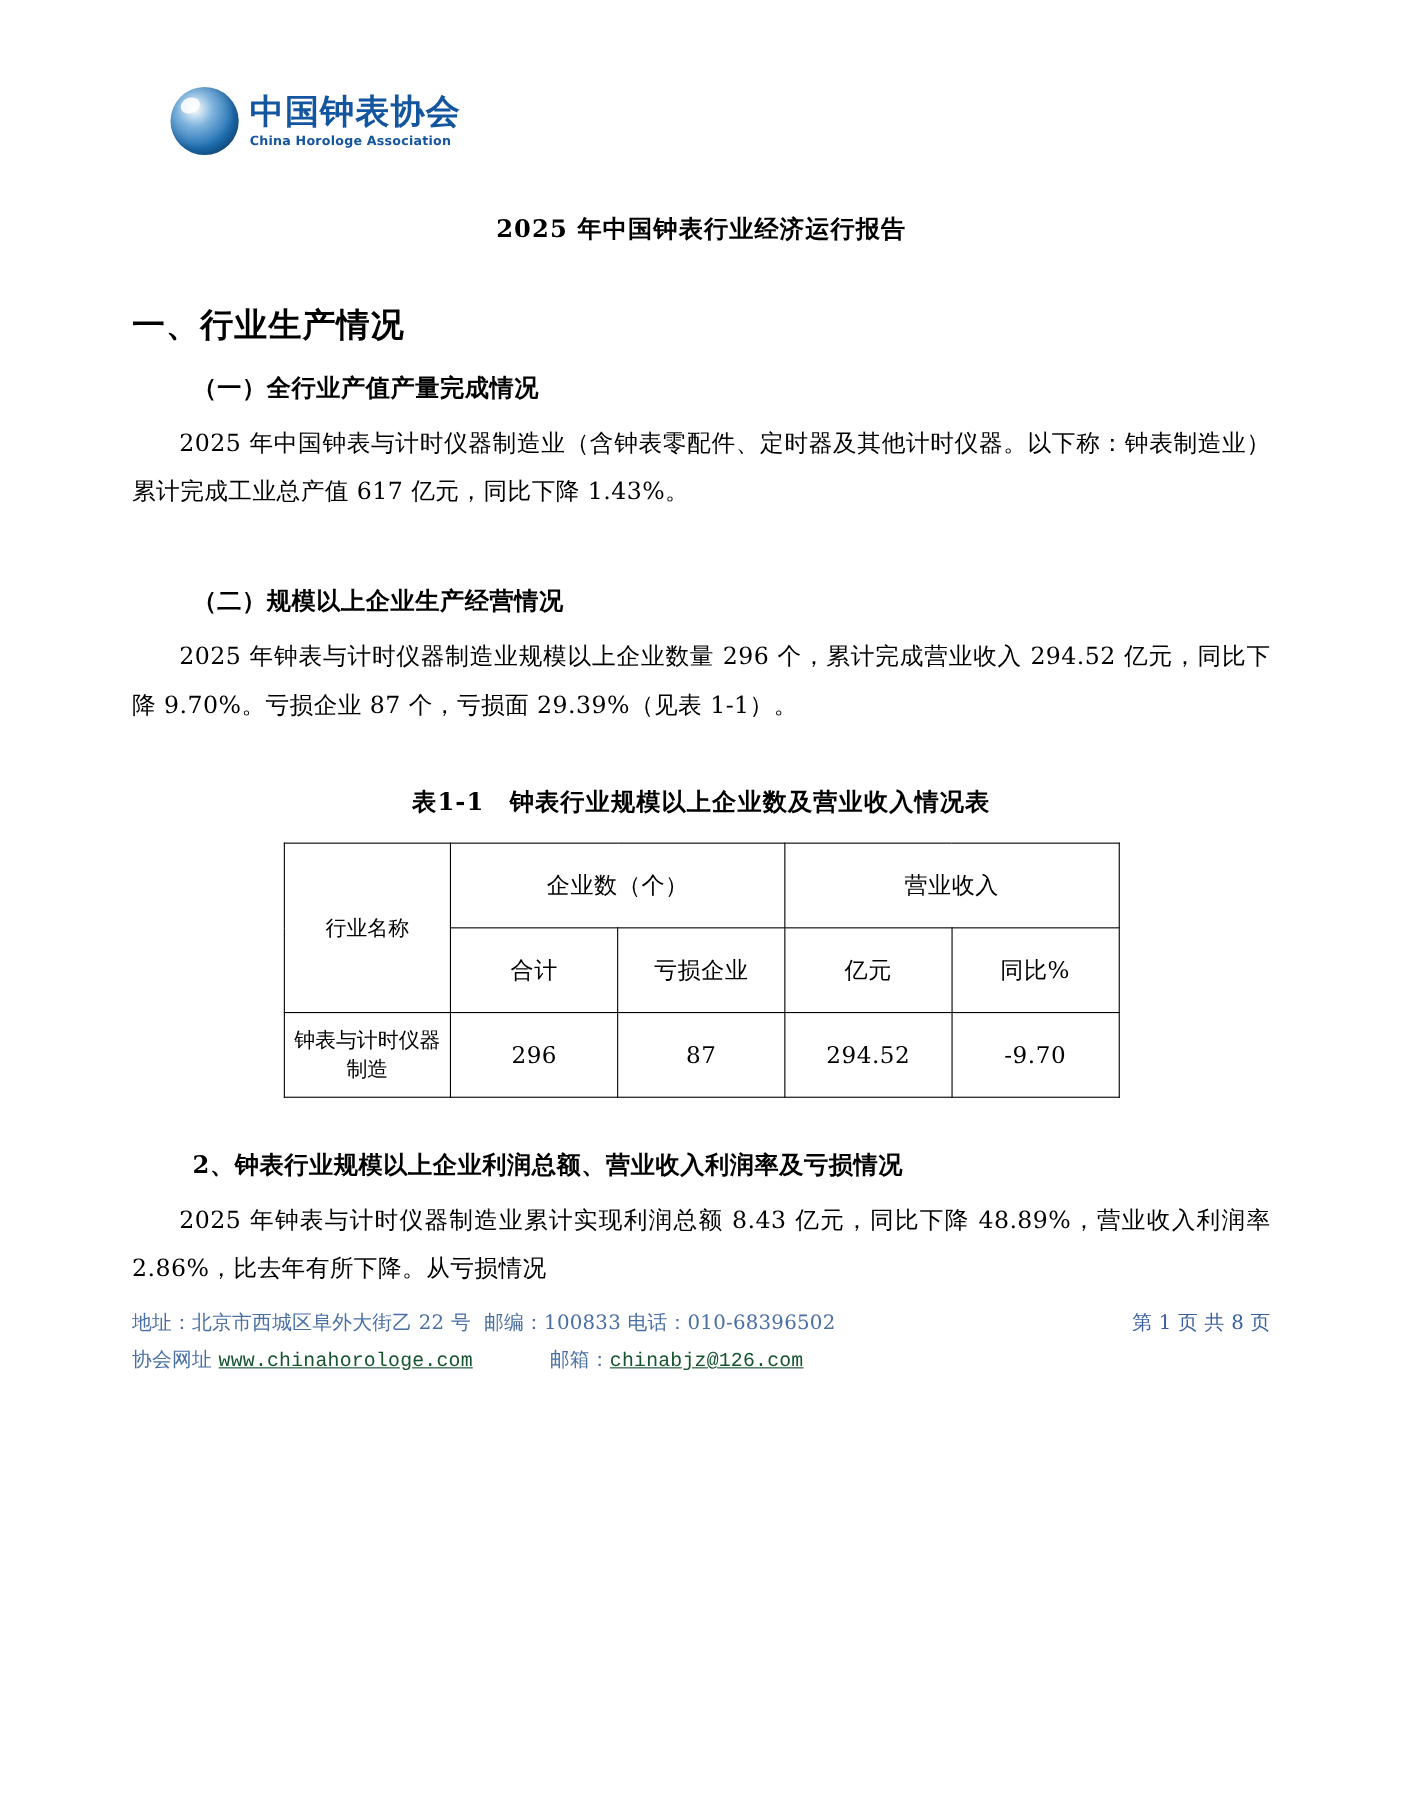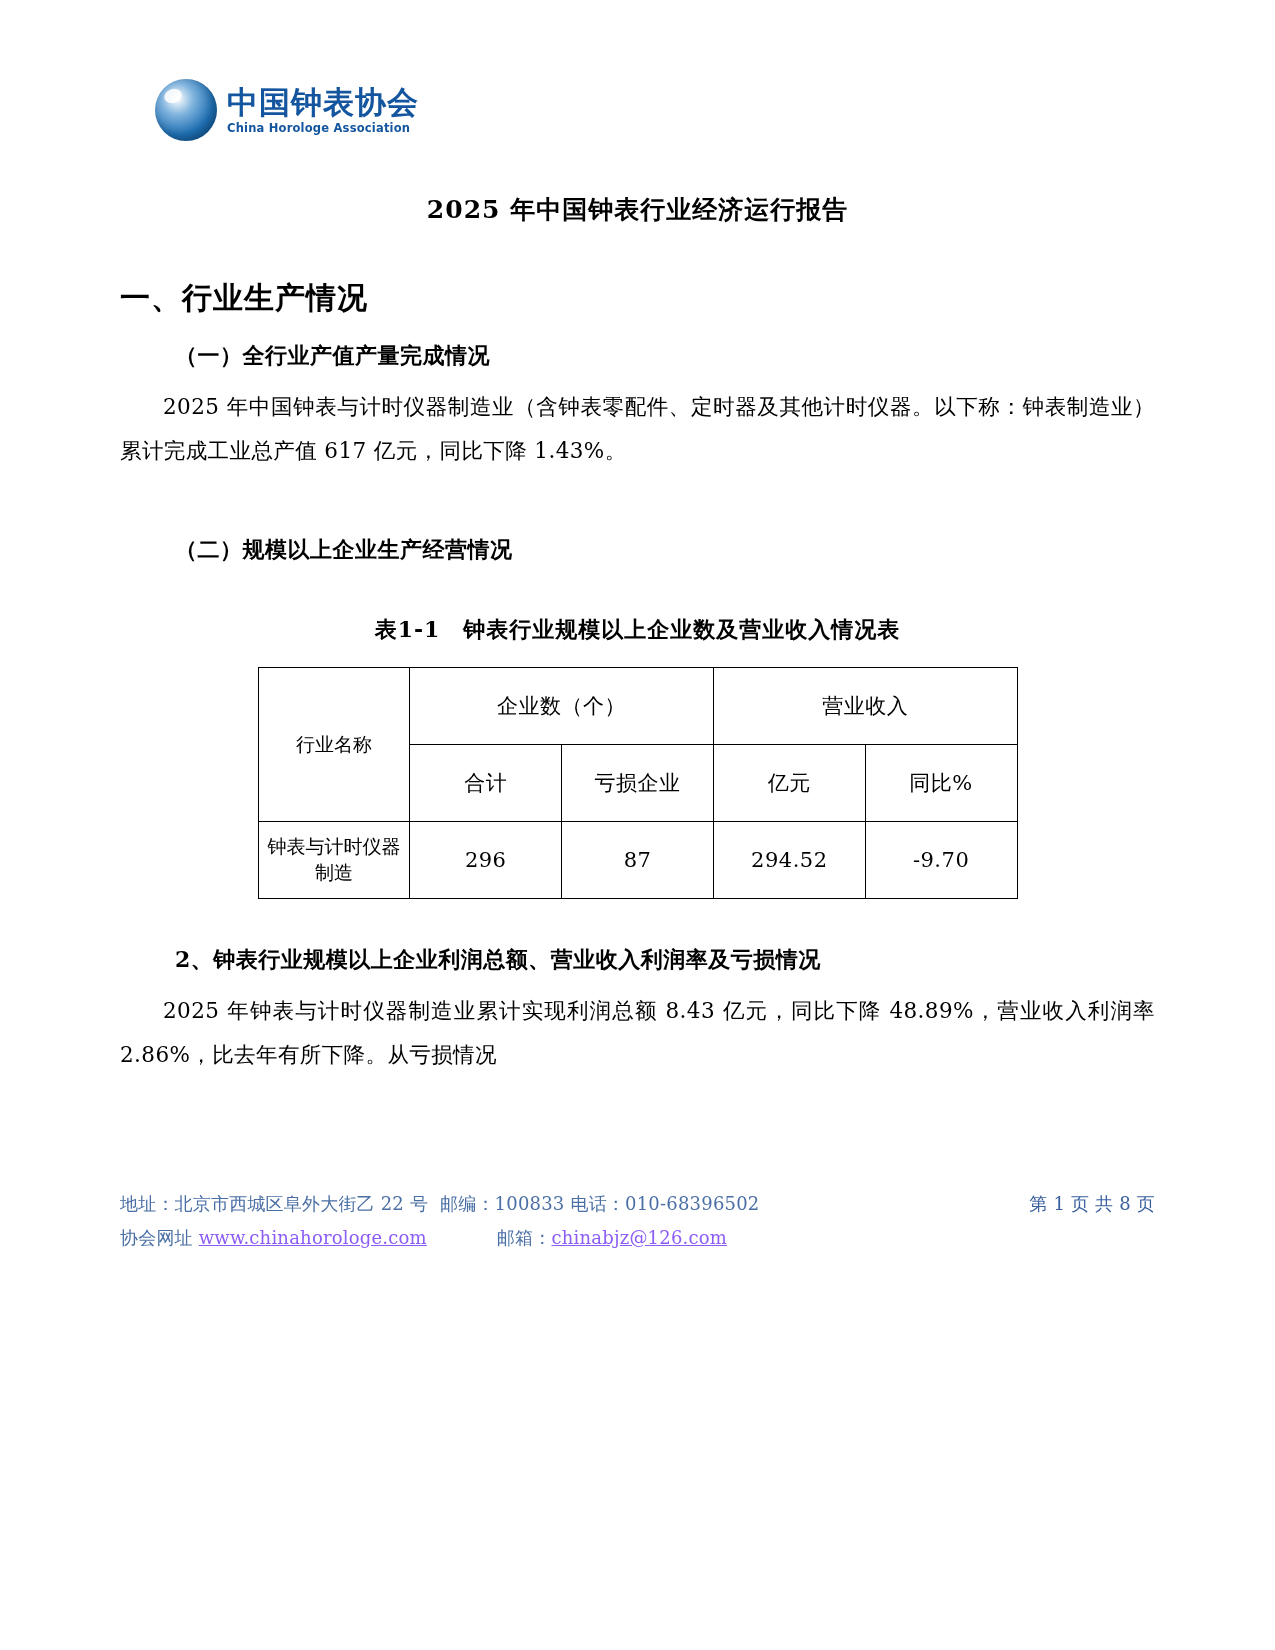--- a/index.html
+++ b/index.html
@@ -67,21 +67,21 @@
     font-size: 11.5px;
     font-weight: bold;
     color: #13559e;
     letter-spacing: 0.2px;
     margin-top: 3px;
   }
 
   
   .doc-title {
     text-align: center;
-    font-size: 25px;
+    font-size: 22px;
     font-weight: bold;
     font-family: "DejaVu Serif", "Liberation Serif", serif;
     margin-top: 48px;
     letter-spacing: 1px;
   }
 
   
   .h1 {
     font-family: "DejaVu Sans", "Liberation Sans", sans-serif;
     font-size: 30px;
@@ -161,22 +161,23 @@
     font-size: 18px;
     line-height: 1.7;
     letter-spacing: 0.2px;
   }
   .footer .row {
     display: flex;
     align-items: baseline;
   }
   .footer .seg { white-space: pre; }
   .footer a {
-    color: #8b5cf6;
+    color: #14532d;
     text-decoration: underline;
+    font-family: Liberation Mono, monospace;
   }
   .footer .pagenum {
     margin-left: auto;
     color: #3a5f9e;
     white-space: pre;
   }
   .footer .row2 { margin-top: 4px; }
   .footer .label2 { margin-left: 0; }
   .footer .mailseg { margin-left: 70px; }
 </style>
@@ -199,20 +200,21 @@
 
   <div class="h2">（一）全行业产值产量完成情况</div>
 
   <div class="para">2025 年中国钟表与计时仪器制造业（含钟表零配件、定时器及其他计时仪器。以下称：钟表制造业）累计完成工业总产值 617 亿元，同比下降 1.43%。</div>
 
   <div class="spacer-lg"></div>
 
   <div class="h2">（二）规模以上企业生产经营情况</div>
 
 
+  <div class="para">2025 年钟表与计时仪器制造业规模以上企业数量 296 个，累计完成营业收入 294.52 亿元，同比下降 9.70%。亏损企业 87 个，亏损面 29.39%（见表 1-1）。</div>
 
   <div class="table-caption">表1-1　钟表行业规模以上企业数及营业收入情况表</div>
 
   <table class="data">
     <tbody>
         <tr>
       <td rowspan="2" class="rowname">行业名称</td>
       <td colspan="2" class="tall">企业数（个）</td>
       <td colspan="2" class="tall">营业收入</td>
     </tr>

